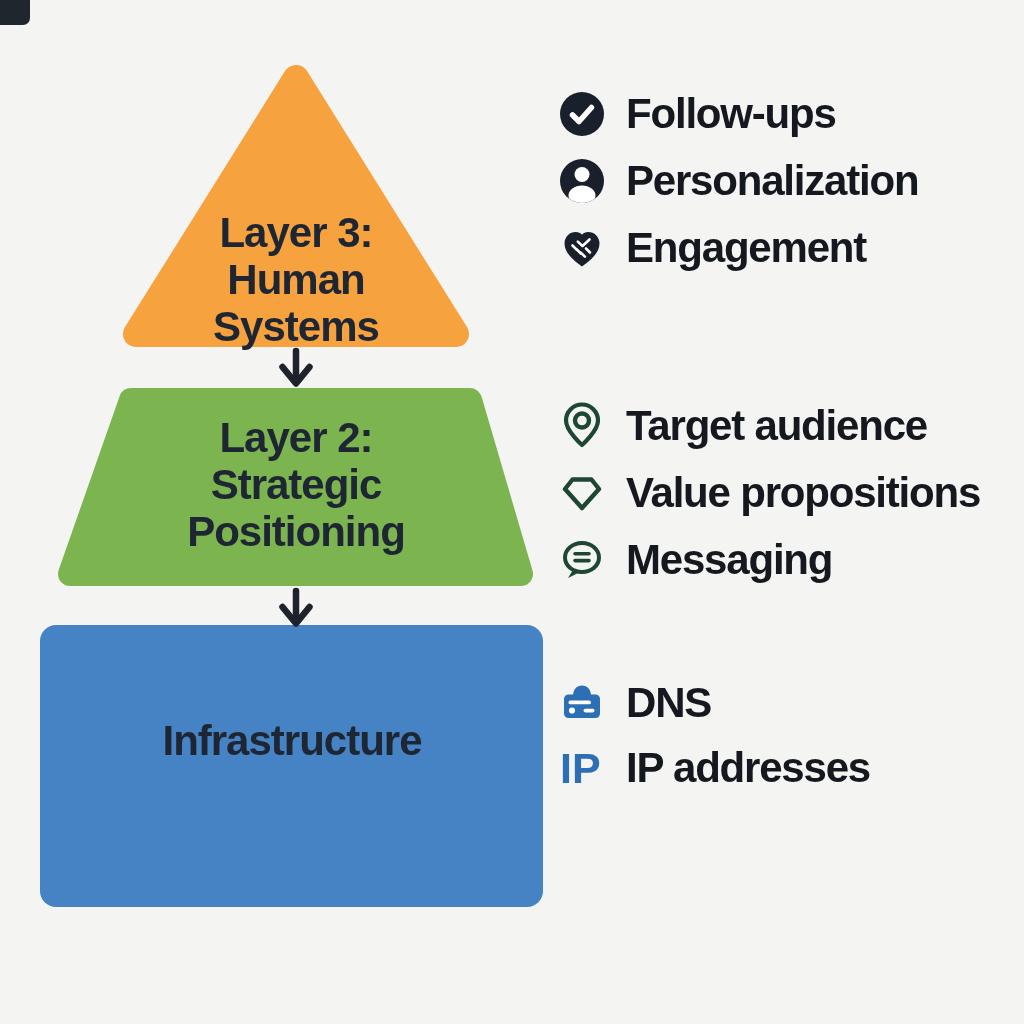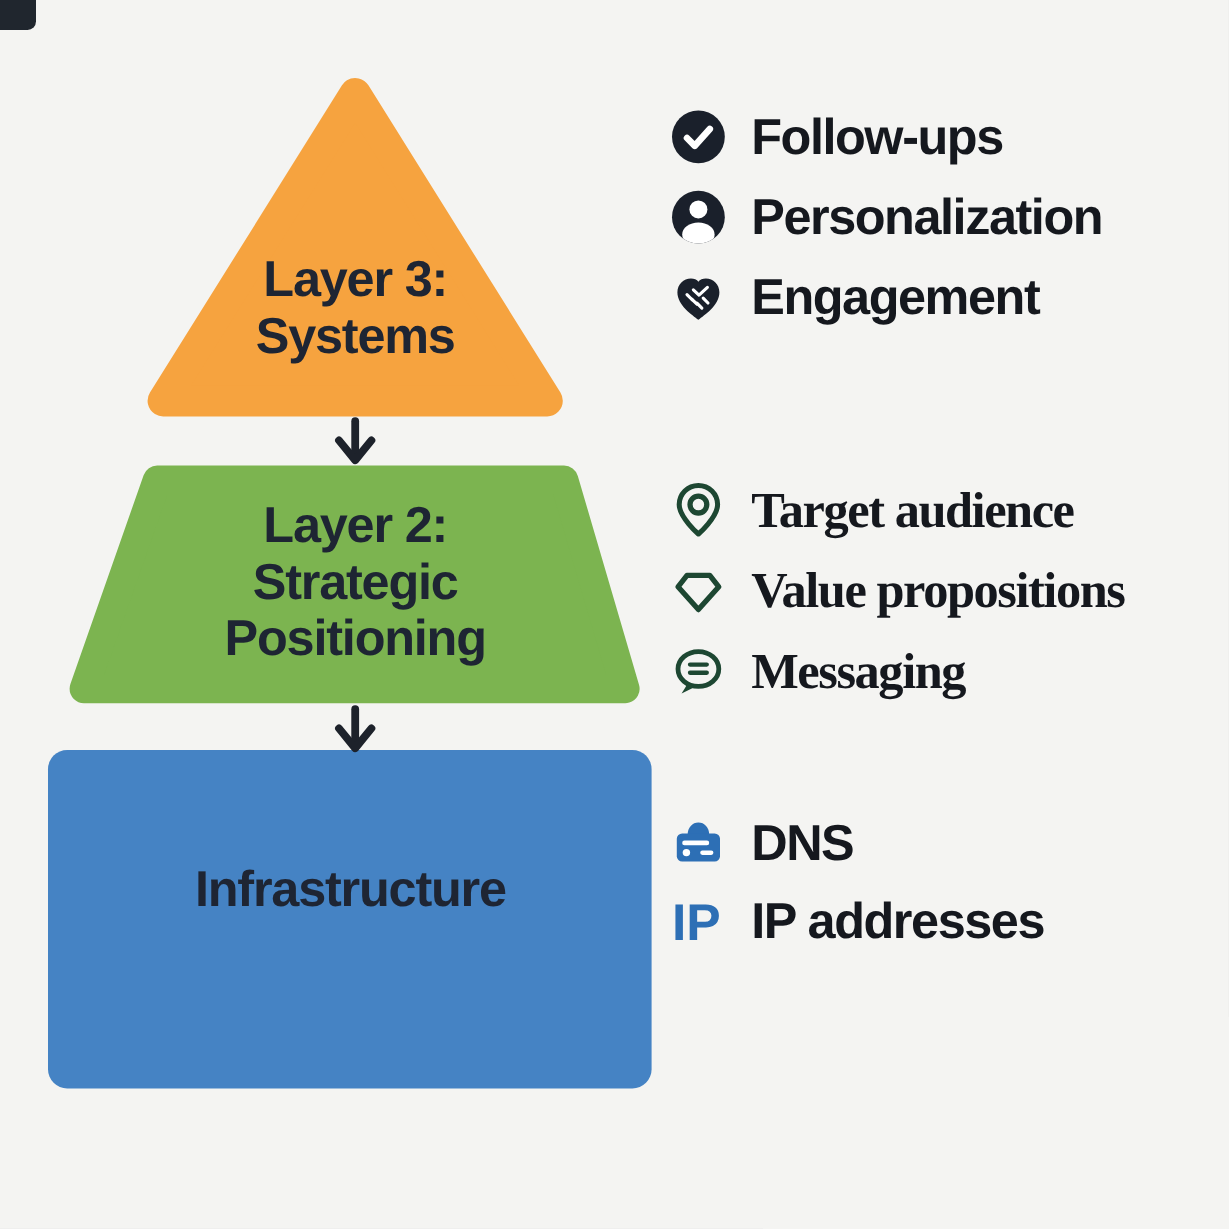--- a/index.html
+++ b/index.html
@@ -59,20 +59,21 @@
       <path d="M282.5 367 L296 383.5 L309.5 367"></path>
     </g>
     <g fill="none" stroke-width="6.5" stroke-linecap="round" stroke-linejoin="round" stroke="#1d222b">
       <path d="M296 591 L296 620"></path>
       <path d="M282.5 607 L296 623.5 L309.5 607"></path>
     </g>
   </svg>
 
   <div class="layer-title" style="left:116px;top:188px;width:360px;margin-top:21px;">
     <span>Layer 3:</span>
+    <span>Human</span>
     <span>Systems</span>
   </div>
 
   <div class="layer-title" style="left:96px;top:414px;width:400px;">
     <span>Layer 2:</span>
     <span>Strategic</span>
     <span>Positioning</span>
   </div>
 
   <div class="layer-title" style="left:92px;top:717px;width:400px;">
@@ -113,21 +114,21 @@
           <path d="M14.5 21.5 l4.3 4.3"></path>
           <path d="M18.5 25.2 l4.3 4.3"></path>
           <path d="M22.8 28.6 l4.1 4.1"></path>
           <path d="M28 24.5 l4 4"></path>
         </g>
       </svg>
       <span class="legend-label">Engagement</span>
     </div>
   </div>
 
-  <div class="legend gap19" style="top:402px;font-family:Liberation Serif, serif;">
+  <div class="legend gap19" style="top:402px;">
 
     <div class="legend-row">
       <svg class="ico" viewBox="0 0 48 48">
         <g fill="none" stroke-linecap="round" stroke-linejoin="round" stroke="#1d4732">
           <path stroke-width="4.2" d="M24 43 C24 43 8 29 8 18.5 a16 16 0 0 1 32 0 C40 29 24 43 24 43 Z"></path>
           <circle stroke-width="4.4" cx="24" cy="18.5" r="7"></circle>
         </g>
       </svg>
       <span class="legend-label">Target audience</span>
     </div>

